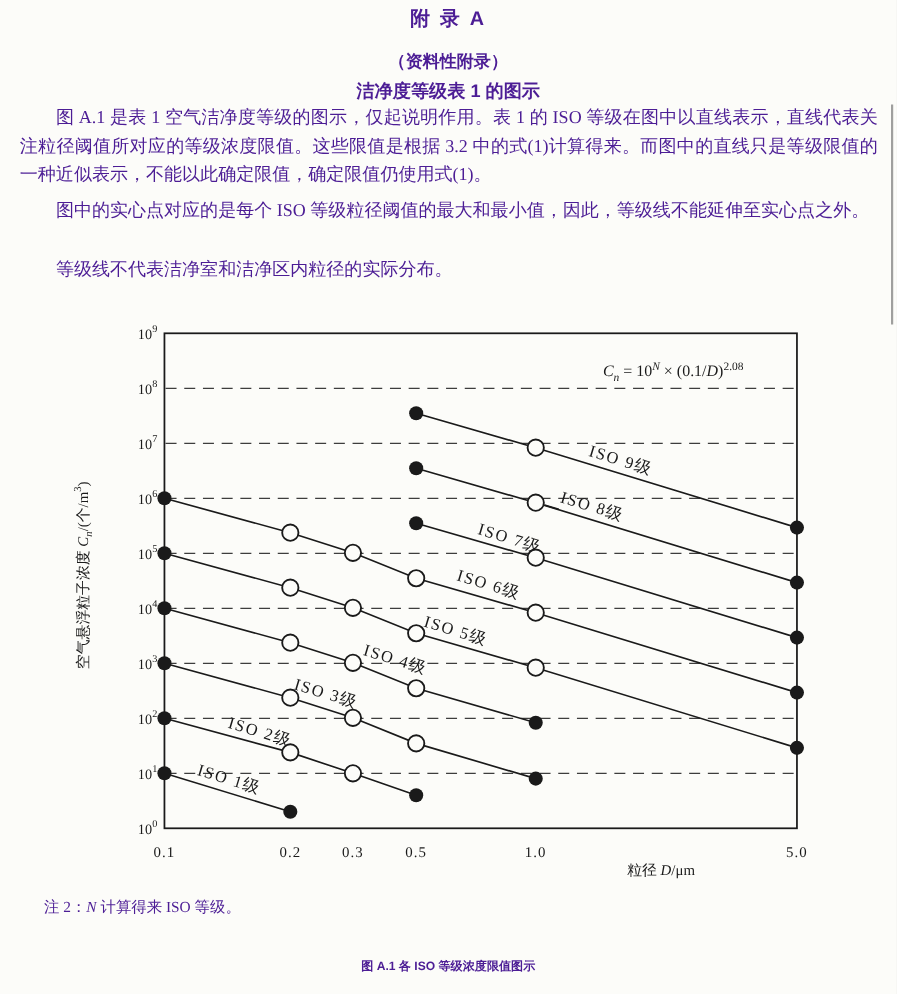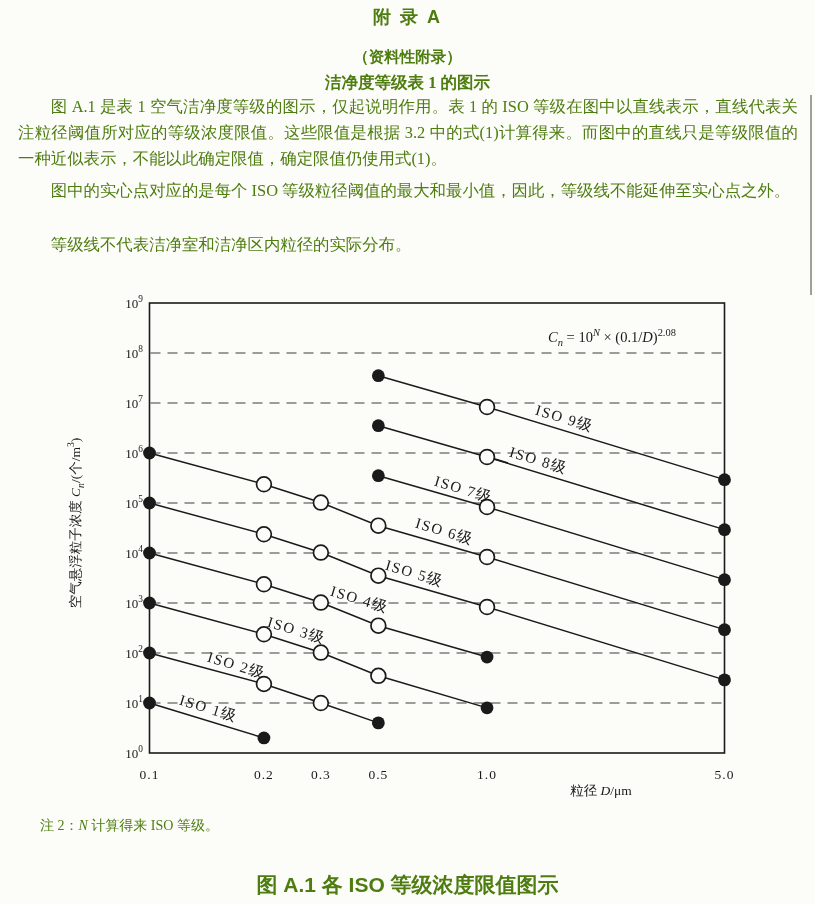--- a/index.html
+++ b/index.html
@@ -2,44 +2,44 @@
 <html><head>
 <meta charset="utf-8">
 <style>
   html,body{margin:0;padding:0;}
   body{background:#e8e8e6;}
   .page{
     position:relative;
     width:815px;height:904px;
     margin:0 auto;
     background:#fcfcf9;
-    color:#4d7c0f;
+    color:#4c1d95;
     font-family:"Liberation Serif","DejaVu Serif",serif;
     overflow:hidden;
   }
   .heading-block{position:absolute;top:4px;left:0;width:100%;text-align:center;
     font-family:"Liberation Sans","DejaVu Sans",sans-serif;font-weight:bold;}
   .h1{font-size:18px;line-height:26px;letter-spacing:2px;}
   .h2{font-size:15.5px;line-height:26px;margin-top:14px;}
-  .h3{font-size:16.5px;line-height:26px;font-family:Liberation Serif, serif;}
+  .h3{font-size:16.5px;line-height:26px;}
   .body-para{
     position:absolute;left:14px;right:13px;margin:4px;
     font-size:16.4px;line-height:26px;
     text-align:justify;text-indent:2em;
   }
   .p1{top:90px;}
   .p2{top:174px;}
   .p3{top:228px;}
   .chart-wrap{position:absolute;top:290px;left:0;width:815px;height:512px;}
   .chart-wrap svg{display:block;}
   .notes{position:absolute;left:40px;top:813px;font-size:14px;line-height:25px;}
   .notes sub,.notes sup{font-size:70%;}
   .caption{position:absolute;top:871px;left:0;width:100%;text-align:center;
     font-family:"Liberation Sans","DejaVu Sans",sans-serif;
-    font-weight:bold;font-size:21px;}
+    font-weight:bold;font-size:11px;}
   .scan-line{position:absolute;left:810px;top:95px;width:2px;height:200px;
     background:#6d6d6d;opacity:.65;}
 </style>
 </head>
 <body>
 
 <div class="page">
 
   <div class="heading-block">
     <div class="h1">附  录  A</div>

